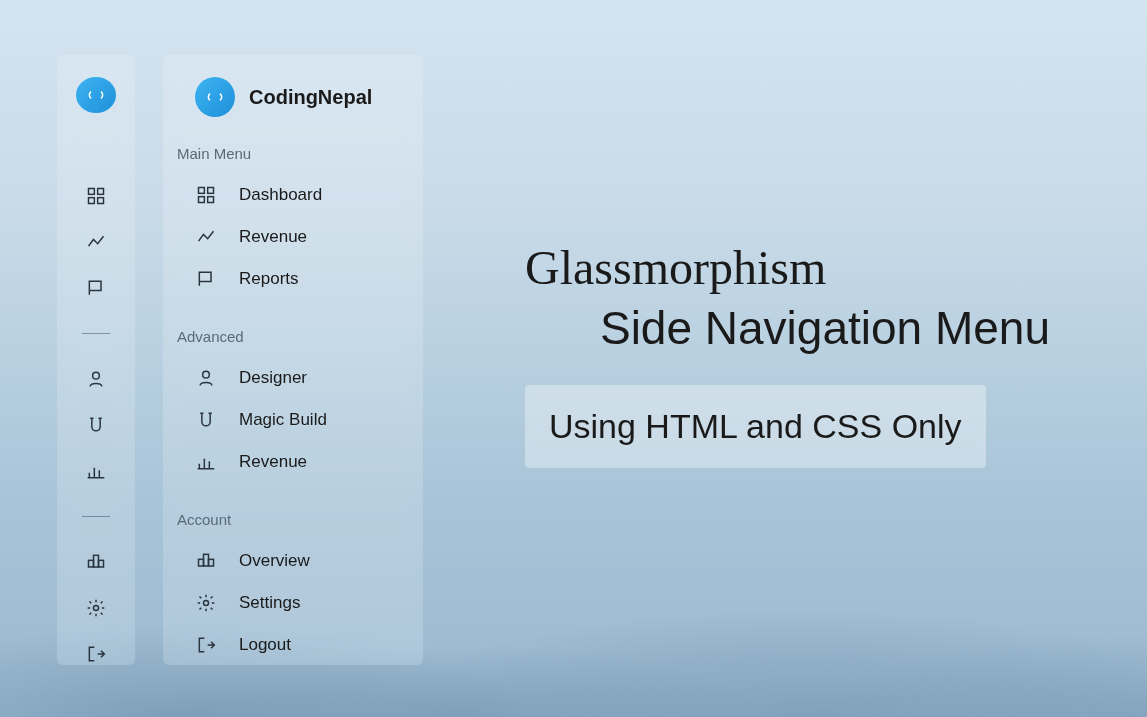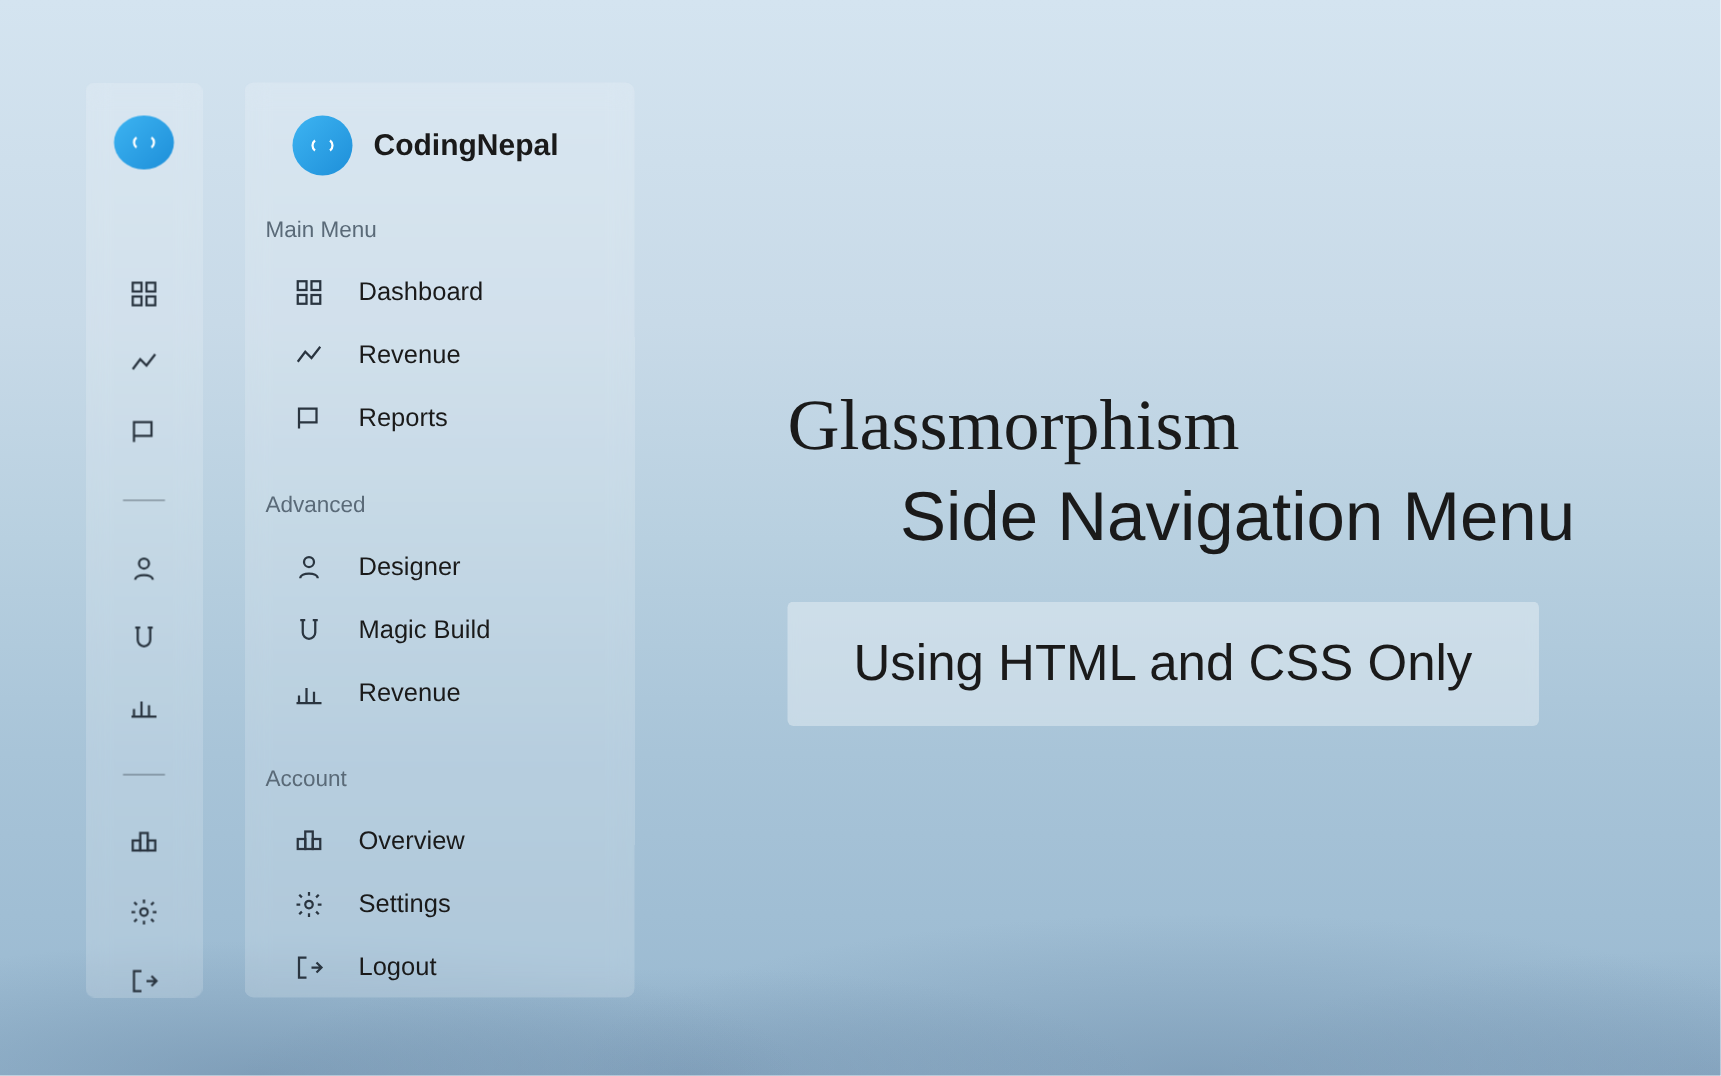--- a/index.html
+++ b/index.html
@@ -81,21 +81,21 @@
 
 .menu-item { display: flex; align-items: center; gap: 22px; padding: 10px 0; cursor: pointer; color: #1a1a1a; }
 
 .menu-item .icon-item { color: #2a3540; }
 
 .menu-label { font-size: 17px; }
 
 .hero {
   position: absolute;
   left: 525px;
-  top: 256px;
+  top: 240px;
   width: 600px;
 }
 
 .hero-cursive {
   font-family: 'Brush Script MT', cursive;
   font-size: 48px;
   color: #1a1a1a;
 }
 
 .hero-title {
@@ -105,21 +105,21 @@
   margin-top: 6px;
   text-align: center;
 }
 
 .hero-badge {
   display: inline-block;
   margin-top: 30px;
   background: rgba(255,255,255,0.35);
   backdrop-filter: blur(4px);
   border-radius: 4px;
-  padding: 22px 44px;
+  padding: 22px 24px;
   font-size: 34px;
   color: #1a1a1a;
   font-weight: 500;
 }
 
 svg { width: 20px; height: 20px; stroke: currentColor; fill: none; stroke-width: 1.8; }
 
 </style>
 </head>
 <body>

